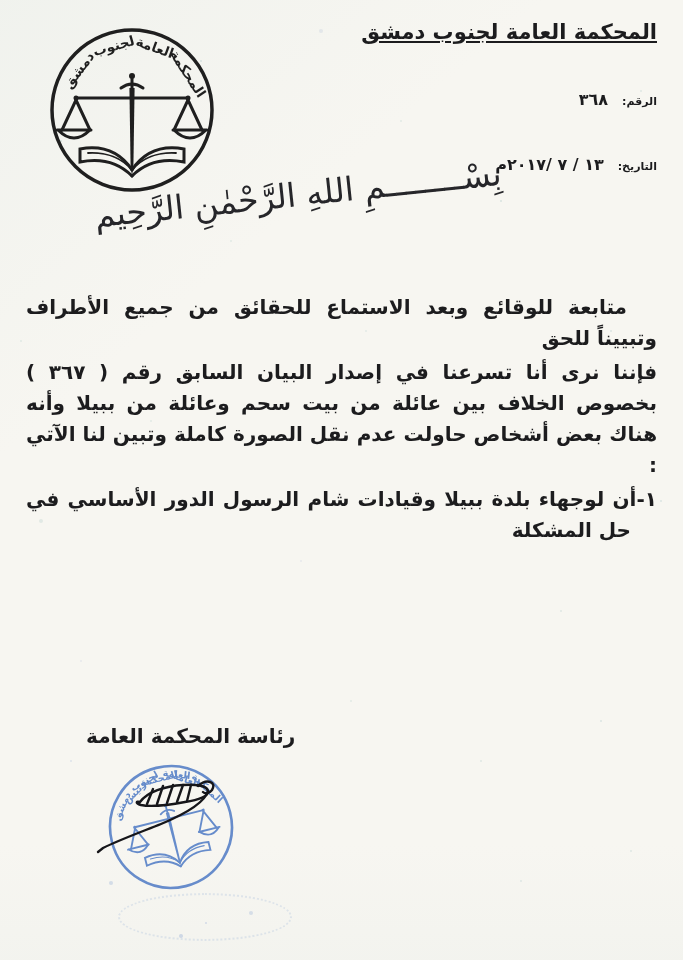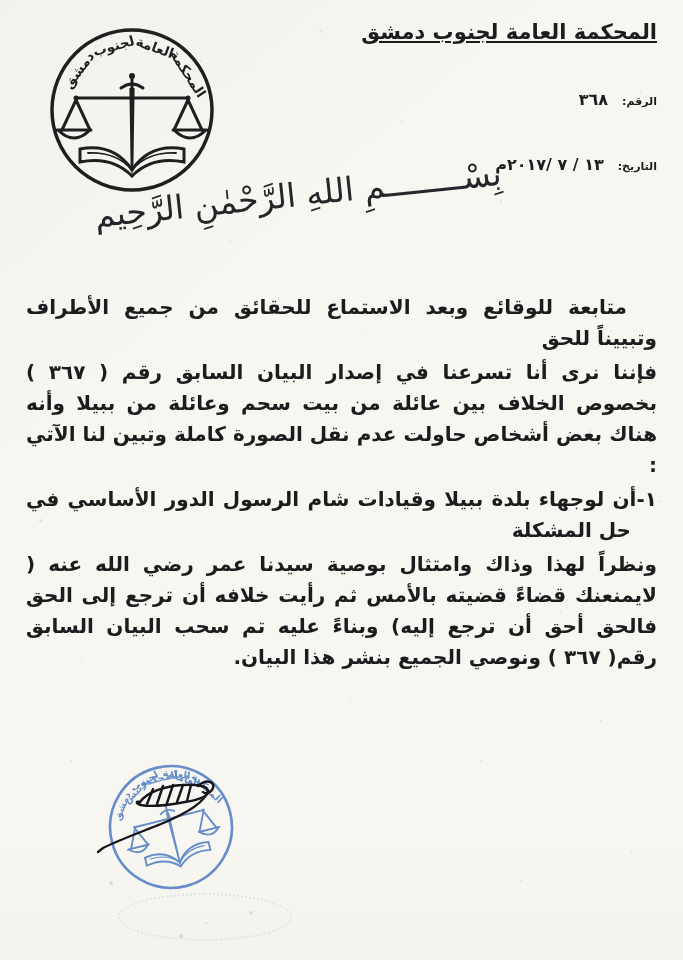--- a/index.html
+++ b/index.html
@@ -110,23 +110,23 @@
     </g>
     <use href="#emblem" transform="translate(86,94)" style="color:#1f1f1f"></use>
   </svg>
 
   <div class="bismillah">بِسْــــــــمِ اللهِ الرَّحْمٰنِ الرَّحِيم</div>
 
   <main class="body">
     <p class="p-indent">متابعة للوقائع وبعد الاستماع للحقائق من جميع الأطراف وتبييناً للحق</p>
     <p>فإننا نرى أنا تسرعنا في إصدار البيان السابق رقم ( ٣٦٧ ) بخصوص الخلاف بين عائلة من بيت سحم وعائلة من ببيلا وأنه هناك بعض أشخاص حاولت عدم نقل الصورة كاملة وتبين لنا الآتي :</p>
     <p class="p-hang">١-أن لوجهاء بلدة ببيلا وقيادات شام الرسول الدور الأساسي في حل المشكلة</p>
-    <p>ونظراً لهذا وذاك وامتثال بوصية سيدنا عمر رضي الله عنه ( لايمنعنك قضاءً قضيته بالأمس ثم رأيت خلافه أن ترجع إلى الحق فالحق أحق أن ترجع إليه) وبناءً عليه تم سحب البيان السابق رقم( ٣٦٧ ) ونوصي الجميع بنشر هذا البيان.</p>
   </main>
 
+  <div class="signature-title">رئاسة المحكمة العامة</div>
 
   <svg class="stamp" width="134" height="134" viewBox="0 0 132 132">
     <circle cx="66" cy="66" r="60" fill="none" stroke="#3f6fc1" stroke-width="2.6" opacity=".85"></circle>
     <g fill="#3f6fc1" font-size="9.5" opacity=".85">
       <text x="66" y="17" text-anchor="middle" transform="rotate(57,66,66)">المحكمة</text>
       <text x="66" y="17" text-anchor="middle" transform="rotate(20,66,66)">العامة</text>
       <text x="66" y="17" text-anchor="middle" transform="rotate(-16,66,66)">لجنوب</text>
       <text x="66" y="17" text-anchor="middle" transform="rotate(-53,66,66)">دمشق</text>
       <text x="66" y="118" text-anchor="middle" transform="rotate(148,66,66) rotate(180,66,115)">رئيس</text>
       <text x="66" y="118" text-anchor="middle" transform="rotate(180,66,66) rotate(180,66,115)">المحكمة</text>

